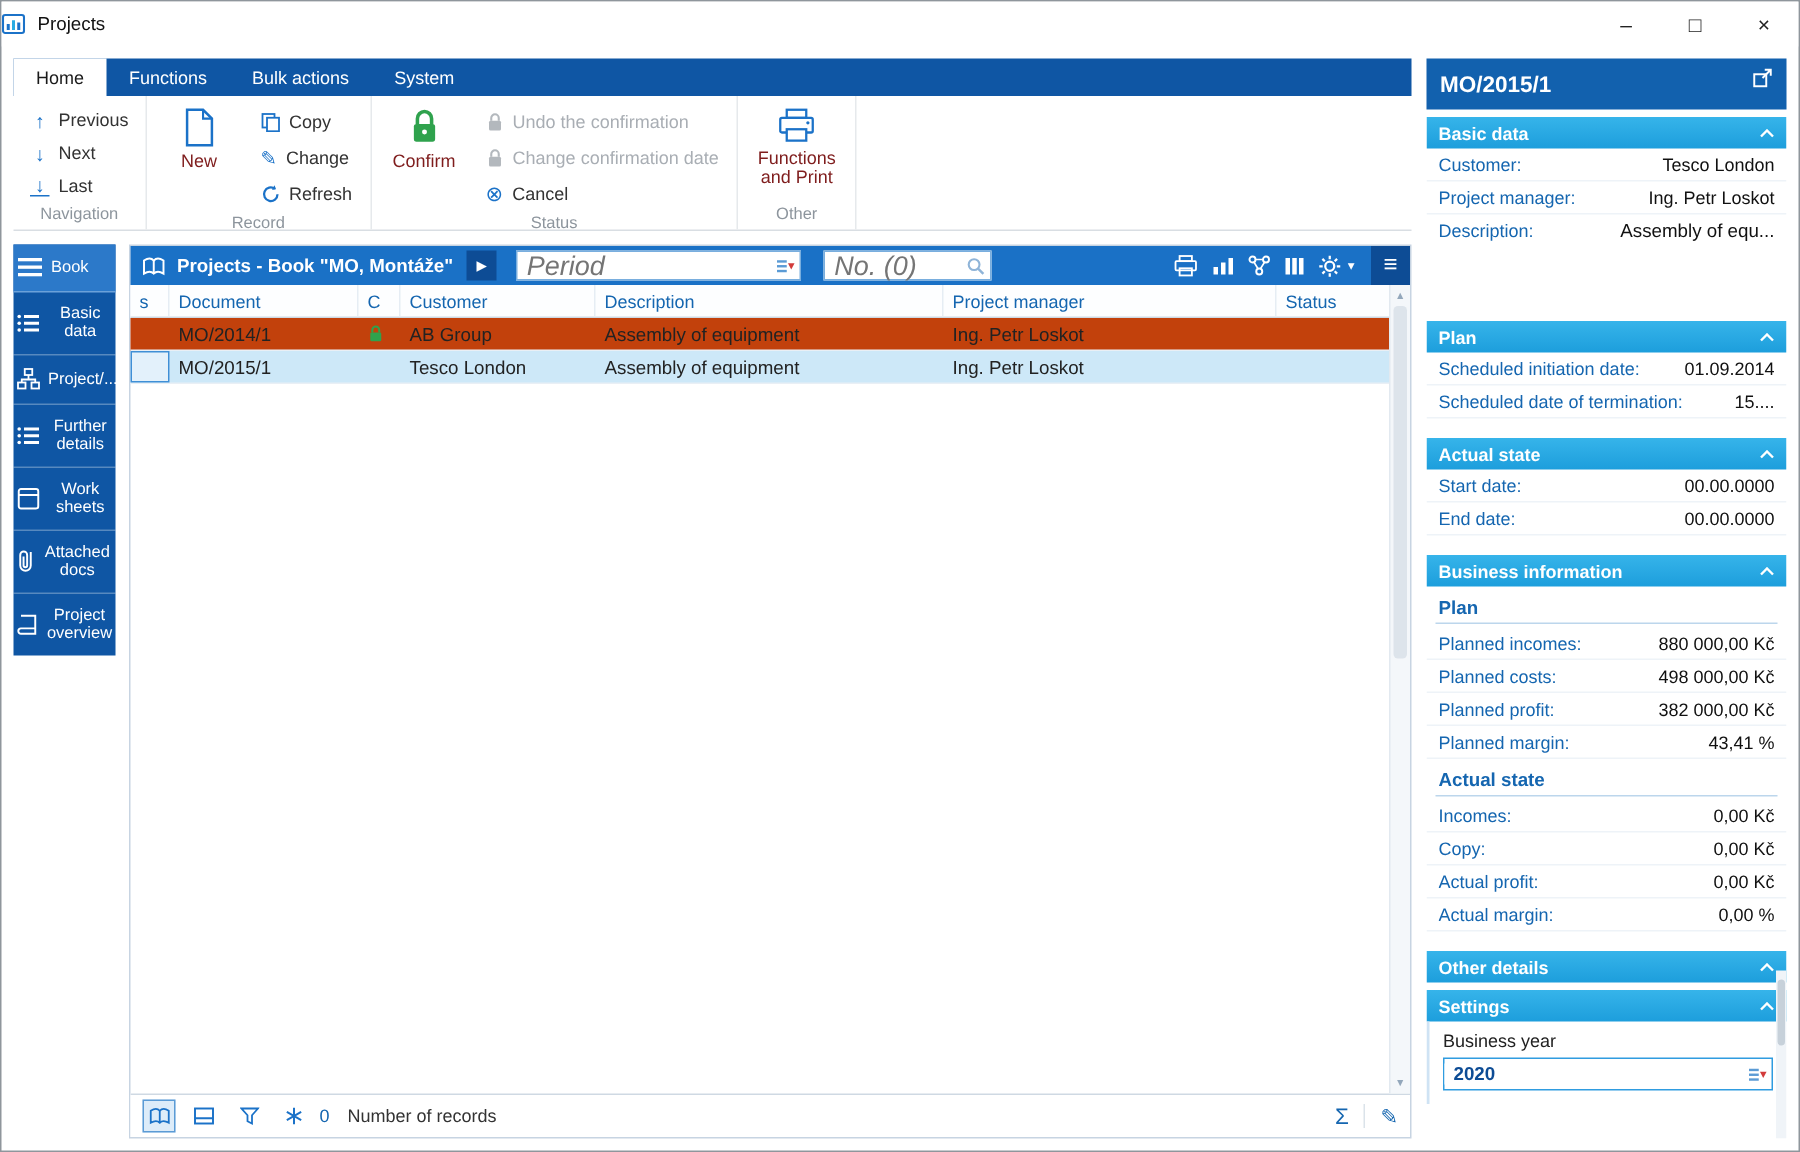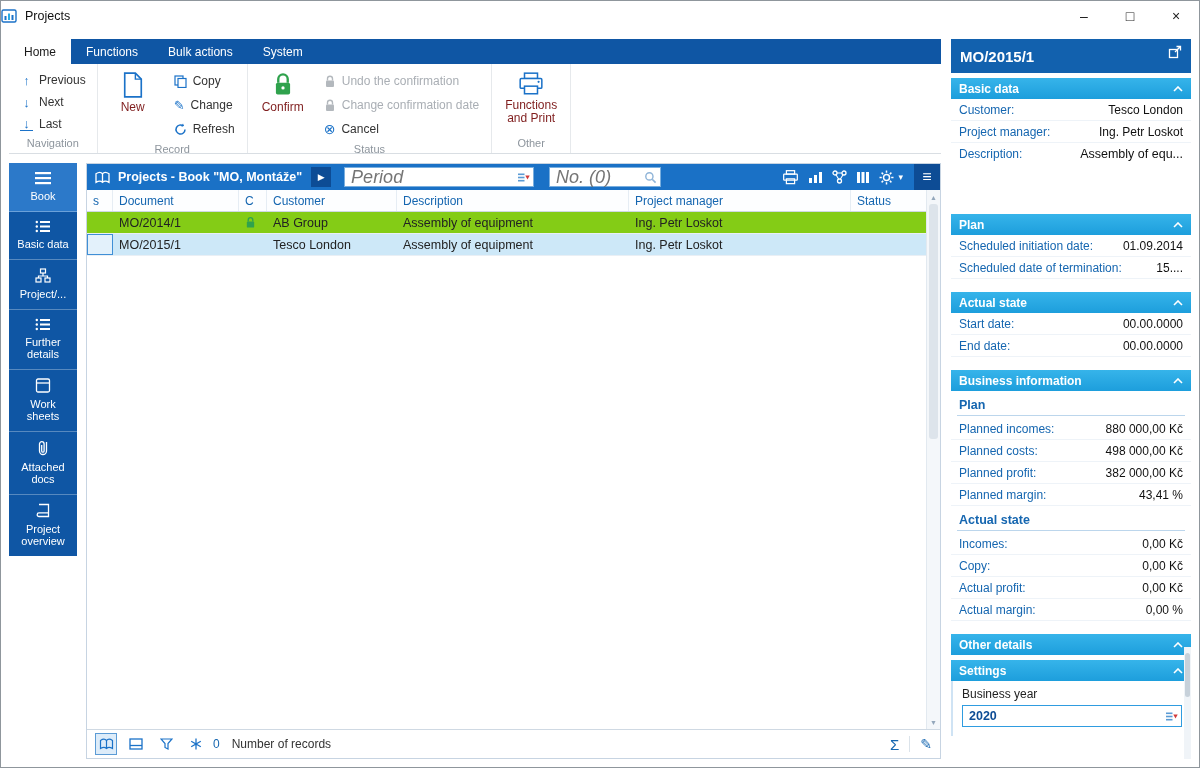--- a/index.html
+++ b/index.html
@@ -35,21 +35,21 @@
   .bigbtn{width:58px;display:flex;flex-direction:column;align-items:center;gap:3px;padding-top:5px;font-size:12px;color:#7f1d1d;text-align:center;line-height:13px}
   .smallbtn{display:flex;align-items:center;gap:6px;height:22px;font-size:12px;color:#333;padding:0 4px;white-space:nowrap}
   .smallbtn.disabled{color:#a9aeb4}
   .ribbon-fill{flex:1}
 
   
   .main-row{flex:1;display:flex;gap:9px;min-height:0;padding-top:9px}
 
   
   .sidebar{width:68px;flex:0 0 auto;background:#0f56a4;align-self:flex-start;display:flex;flex-direction:column}
-  .side-item{display:flex;flex-direction:column;align-items:center;gap:5px;padding:8px 2px 9px;color:#fff;border-bottom:1px solid rgba(255,255,255,.3);font-size:11px;text-align:center;cursor:default}
+  .side-item{display:flex;align-items:center;gap:5px;padding:8px 2px 9px;color:#fff;border-bottom:1px solid rgba(255,255,255,.3);font-size:11px;text-align:center;cursor:default}
   .side-item span{max-width:54px;line-height:12px}
   .side-item.active{background:#2c79c9}
   .side-item:last-child{border-bottom:none}
 
   
   .content{flex:1;display:flex;flex-direction:column;border:1px solid #c7d4e2;min-width:0;background:#fff}
   .list-header{height:26px;flex:0 0 auto;background:#1a71c6;display:flex;align-items:center;color:#fff;padding-left:7px;gap:7px}
   .list-title{font-weight:bold;font-size:12.5px;white-space:nowrap}
   .play-box{width:20px;height:20px;background:#0d4c95;display:flex;align-items:center;justify-content:center;font-size:9px;color:#fff;margin-left:2px}
   .combo,.searchbox{height:20px;background:#fff;border:1px solid #79aede;display:flex;align-items:center;padding-right:3px}
@@ -58,21 +58,21 @@
   .combo input,.searchbox input{border:none;outline:none;flex:1;min-width:0;font-style:italic;color:#98a0a8;font-size:18px;padding:0 6px;font-family:"Liberation Sans",sans-serif;background:transparent}
   .header-icons{margin-left:auto;display:flex;align-items:center;gap:9px;height:100%}
   .hicon{display:flex;align-items:center;justify-content:center}
   .gear-caret{color:#fff;font-size:9px;margin-left:-5px}
   .hamburger-box{width:26px;height:26px;background:#0d4c95;color:#fff;display:flex;align-items:center;justify-content:center;font-size:16px;margin-left:2px}
 
   
   .table-area{flex:1;display:flex;flex-direction:column;position:relative;min-height:0;padding-right:14px}
   .thead{display:grid;grid-template-columns:26px 126px 28px 130px 232px 222px 1fr;height:22px;flex:0 0 auto;border-bottom:1px solid #cfd9e3;background:#fdfeff}
   .th{font-size:12px;color:#1566b0;display:flex;align-items:center;padding-left:6px;border-right:1px solid #e6edf4;overflow:hidden;white-space:nowrap}
-  .tr{display:grid;grid-template-columns:26px 126px 28px 130px 232px 222px 1fr;height:22px;flex:0 0 auto;border-bottom:1px solid #e9eff5;font-size:12.5px;color:#222;background:#84cc16}
+  .tr{display:grid;grid-template-columns:26px 126px 28px 130px 232px 222px 1fr;height:22px;flex:0 0 auto;border-bottom:1px solid #e9eff5;font-size:12.5px;color:#222;background:#c2410c}
   .tr.selected{background:#cde8f8}
   .td{display:flex;align-items:center;padding-left:6px;overflow:hidden;white-space:nowrap}
   .td.sel-box{border:1px solid #3f8fd6;background:#e3f1fb;padding-left:4px}
   .table-fill{flex:1}
   .vscroll{position:absolute;top:0;right:0;bottom:0;width:14px;background:#f4f7fa;border-left:1px solid #e2e9f0;display:flex;flex-direction:column;align-items:center}
   .vscroll .arr{height:14px;font-size:7px;color:#93a7bb;display:flex;align-items:center;justify-content:center;flex:0 0 auto}
   .vscroll .track{flex:1;width:100%;position:relative}
   .vscroll .thumb{position:absolute;top:0;left:2px;right:2px;height:46%;background:#dde4eb;border-radius:3px}
 
   

